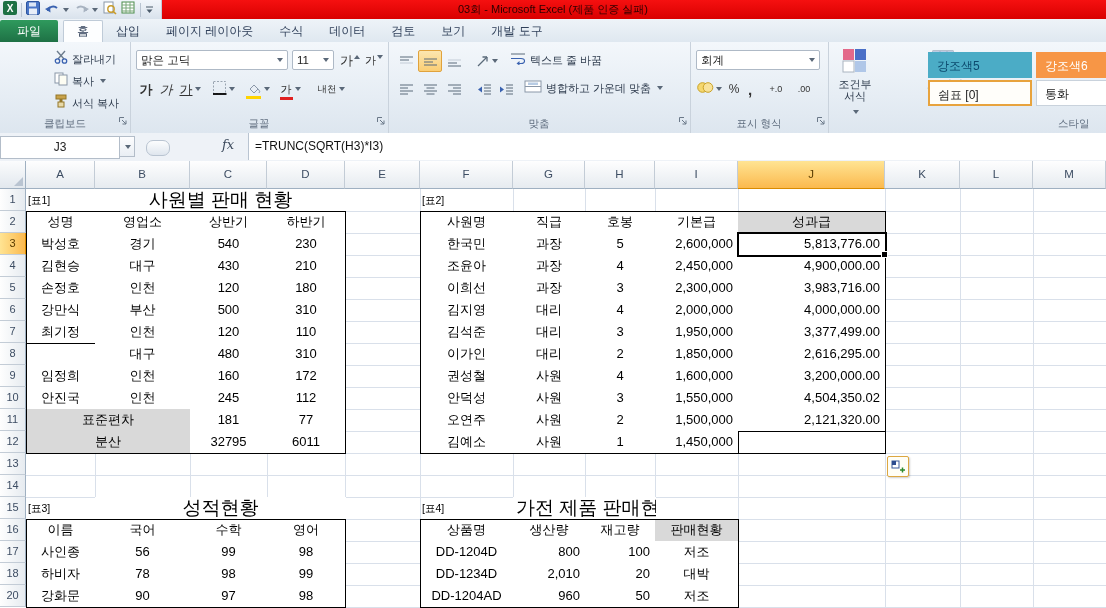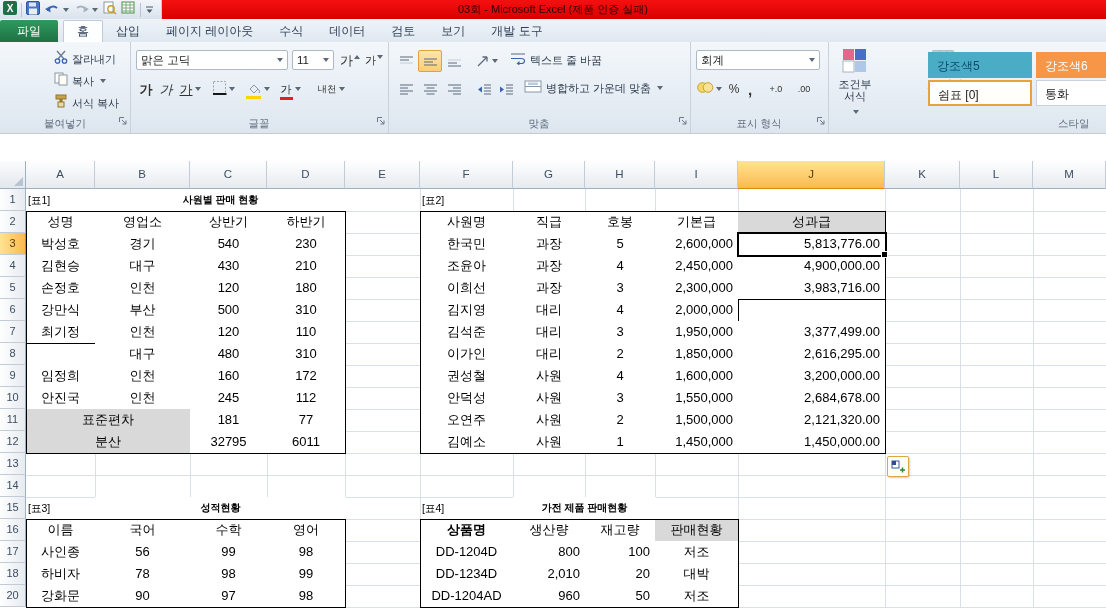--- a/index.html
+++ b/index.html
@@ -81,21 +81,21 @@
   .rhdr.sel{background:linear-gradient(90deg,#ffe493,#fbb94e);border-right:1px solid #d98b00;color:#5a3c00;}
   .gl{position:absolute;background:#d9e0ea;}
   .cell{position:absolute;box-sizing:border-box;font-size:13px;color:#000;line-height:22px;
     white-space:nowrap;overflow:hidden;padding:0 3px;}
   .cell.b{border-right:1px solid #000;border-bottom:1px solid #000;background:#fff;line-height:21px;}
   .cell.alc{text-align:center;}
   .cell.alr{text-align:right;padding-right:5px;}
   .cell.gbg{background:#d9d9d9;}
   .cell.wbg{background:#fff;}
   .cell.sm{font-size:10.5px;color:#000;padding-left:2px;}
-  .cell.ttl{font-weight:bold;font-size:10px;}
+  .cell.ttl{font-weight:normal;font-size:19px;}
   .tbox{position:absolute;border:1px solid #000;box-sizing:border-box;pointer-events:none;}
   .selbox{position:absolute;border:2px solid #000;box-sizing:border-box;pointer-events:none;}
   .fillh{position:absolute;right:-3px;bottom:-3px;width:5px;height:5px;background:#000;border:1px solid #fff;}
   .autofill{position:absolute;width:20px;height:19px;background:#fffef6;border:1px solid #dca741;
     border-radius:2px;display:flex;align-items:center;justify-content:center;box-shadow:1px 1px 2px rgba(0,0,0,.2);}
 </style>
 </head>
 <body>
 
 <div class="app">
@@ -171,21 +171,21 @@
         <span class="dd"></span>
       </div>
       <div class="smallbtn" style="left:52px;top:51px;">
         <span><svg width="14" height="14">
               <rect x="2" y="1" width="10" height="4" fill="#c8a24a" stroke="#937629"></rect>
               <rect x="5.5" y="5" width="3" height="3" fill="#937629"></rect>
               <rect x="4" y="8" width="6" height="5" fill="#e8d9a8" stroke="#937629"></rect>
             </svg></span>
         <span class="btn-label">서식 복사</span>
       </div>
-      <div class="grp-label">붙여넣기</div>
+      <div class="grp-label">클립보드</div>
       <span class="dlg"><svg width="10" height="10">
             <path d="M1.5 1.5 H6 M1.5 1.5 V6" stroke="#6a7888" fill="none"></path>
             <path d="M4 4 L8 8 M8 4.5 V8 H4.5" stroke="#6a7888" fill="none"></path>
           </svg></span>
     </div>
 
     <div class="grp" style="left:130px;width:258px;">
       <div class="combo" style="left:6px;top:8px;width:152px;">
         <span>맑은 고딕</span>
           <span class="dd"></span>
@@ -399,20 +399,29 @@
       <div id="style-gallery">
           <div class="chip" style="left: 100px; top: 10px; background: rgb(75, 172, 198); border-color: rgb(75, 172, 198); color: #0c4a6e;">강조색5</div>
           <div class="chip" style="left: 208px; top: 10px; background: rgb(247, 150, 70); border-color: rgb(247, 150, 70); color: rgb(255, 255, 255);">강조색6</div>
           <div class="chip sel" style="left: 100px; top: 38px;">쉼표 [0]</div>
           <div class="chip" style="left: 208px; top: 38px;">통화</div>
         </div>
       <div class="grp-label" style="left:230px;right:auto;white-space:nowrap;">스타일</div>
     </div>
   </div>
 
+  <div class="fbar">
+    <div class="namebox">J3</div>
+    <div class="namedd">
+        <span class="dd"></span>
+      </div>
+    <div class="fb-circle"></div>
+    <div class="fx">fx</div>
+    <div class="ffield">=TRUNC(SQRT(H3)*I3)</div>
+  </div>
 
   <div class="sheet" id="sheet">
       <div class="corner"></div>
       <div class="chdr" style="left: 26px; width: 69px;">A</div>
       <div class="chdr" style="left: 95px; width: 95px;">B</div>
       <div class="chdr" style="left: 190px; width: 77px;">C</div>
       <div class="chdr" style="left: 267px; width: 78px;">D</div>
       <div class="chdr" style="left: 345px; width: 75px;">E</div>
       <div class="chdr" style="left: 420px; width: 93px;">F</div>
       <div class="chdr" style="left: 513px; width: 72px;">G</div>
@@ -512,20 +521,21 @@
       <div class="cell b alr" style="left: 655px; top: 116px; width: 84px; height: 23px;">2,300,000</div>
       <div class="cell b alr" style="left: 738px; top: 116px; width: 148px; height: 23px;">3,983,716.00</div>
       <div class="cell b alc" style="left: 26px; top: 138px; width: 70px; height: 23px;">강만식</div>
       <div class="cell b alc" style="left: 95px; top: 138px; width: 96px; height: 23px;">부산</div>
       <div class="cell b alc" style="left: 190px; top: 138px; width: 78px; height: 23px;">500</div>
       <div class="cell b alc" style="left: 267px; top: 138px; width: 79px; height: 23px;">310</div>
       <div class="cell b alc" style="left: 420px; top: 138px; width: 94px; height: 23px;">김지영</div>
       <div class="cell b alc" style="left: 513px; top: 138px; width: 73px; height: 23px;">대리</div>
       <div class="cell b alc" style="left: 585px; top: 138px; width: 71px; height: 23px;">4</div>
       <div class="cell b alr" style="left: 655px; top: 138px; width: 84px; height: 23px;">2,000,000</div>
+      <div class="cell b alr" style="left: 738px; top: 138px; width: 148px; height: 23px;">4,000,000.00</div>
       <div class="cell b alc" style="left: 26px; top: 160px; width: 70px; height: 23px;">최기정</div>
       <div class="cell b alc" style="left: 95px; top: 160px; width: 96px; height: 23px;">인천</div>
       <div class="cell b alc" style="left: 190px; top: 160px; width: 78px; height: 23px;">120</div>
       <div class="cell b alc" style="left: 267px; top: 160px; width: 79px; height: 23px;">110</div>
       <div class="cell b alc" style="left: 420px; top: 160px; width: 94px; height: 23px;">김석준</div>
       <div class="cell b alc" style="left: 513px; top: 160px; width: 73px; height: 23px;">대리</div>
       <div class="cell b alc" style="left: 585px; top: 160px; width: 71px; height: 23px;">3</div>
       <div class="cell b alr" style="left: 655px; top: 160px; width: 84px; height: 23px;">1,950,000</div>
       <div class="cell b alr" style="left: 738px; top: 160px; width: 148px; height: 23px;">3,377,499.00</div>
       <div class="cell b alc" style="left: 26px; top: 182px; width: 70px; height: 23px; margin-top: 44px;">하경희</div>
@@ -547,46 +557,45 @@
       <div class="cell b alr" style="left: 655px; top: 204px; width: 84px; height: 23px;">1,600,000</div>
       <div class="cell b alr" style="left: 738px; top: 204px; width: 148px; height: 23px;">3,200,000.00</div>
       <div class="cell b alc" style="left: 26px; top: 226px; width: 70px; height: 23px;">안진국</div>
       <div class="cell b alc" style="left: 95px; top: 226px; width: 96px; height: 23px;">인천</div>
       <div class="cell b alc" style="left: 190px; top: 226px; width: 78px; height: 23px;">245</div>
       <div class="cell b alc" style="left: 267px; top: 226px; width: 79px; height: 23px;">112</div>
       <div class="cell b alc" style="left: 420px; top: 226px; width: 94px; height: 23px;">안덕성</div>
       <div class="cell b alc" style="left: 513px; top: 226px; width: 73px; height: 23px;">사원</div>
       <div class="cell b alc" style="left: 585px; top: 226px; width: 71px; height: 23px;">3</div>
       <div class="cell b alr" style="left: 655px; top: 226px; width: 84px; height: 23px;">1,550,000</div>
-      <div class="cell b alr" style="left: 738px; top: 226px; width: 148px; height: 23px;">2,684,678.00</div>
+      <div class="cell b alr" style="left: 738px; top: 226px; width: 148px; height: 23px;">4,504,350.02</div>
       <div class="cell b alc gbg" style="left: 26px; top: 248px; width: 165px; height: 23px;">표준편차</div>
       <div class="cell b alc" style="left: 190px; top: 248px; width: 78px; height: 23px;">181</div>
       <div class="cell b alc" style="left: 267px; top: 248px; width: 79px; height: 23px;">77</div>
       <div class="cell b alc" style="left: 420px; top: 248px; width: 94px; height: 23px;">오연주</div>
       <div class="cell b alc" style="left: 513px; top: 248px; width: 73px; height: 23px;">사원</div>
       <div class="cell b alc" style="left: 585px; top: 248px; width: 71px; height: 23px;">2</div>
       <div class="cell b alr" style="left: 655px; top: 248px; width: 84px; height: 23px;">1,500,000</div>
       <div class="cell b alr" style="left: 738px; top: 248px; width: 148px; height: 23px;">2,121,320.00</div>
       <div class="cell b alc gbg" style="left: 26px; top: 270px; width: 165px; height: 23px;">분산</div>
       <div class="cell b alc" style="left: 190px; top: 270px; width: 78px; height: 23px;">32795</div>
       <div class="cell b alc" style="left: 267px; top: 270px; width: 79px; height: 23px;">6011</div>
       <div class="cell b alc" style="left: 420px; top: 270px; width: 94px; height: 23px;">김예소</div>
       <div class="cell b alc" style="left: 513px; top: 270px; width: 73px; height: 23px;">사원</div>
       <div class="cell b alc" style="left: 585px; top: 270px; width: 71px; height: 23px;">1</div>
       <div class="cell b alr" style="left: 655px; top: 270px; width: 84px; height: 23px;">1,450,000</div>
-      <div class="cell b alr" style="left: 738px; top: 270px; width: 148px; height: 23px;">1,450,000.00</div>
       <div class="cell sm" style="left: 26px; top: 336px; width: 70px; height: 23px;">[표3]</div>
       <div class="cell alc wbg ttl" style="left: 95px; top: 336px; width: 251px; height: 23px;">성적현황</div>
       <div class="cell sm" style="left: 420px; top: 336px; width: 94px; height: 23px;">[표4]</div>
       <div class="cell alc wbg ttl" style="left: 513px; top: 336px; width: 143px; height: 23px;">가전 제품 판매현황</div>
       <div class="cell b alc" style="left: 26px; top: 358px; width: 70px; height: 23px;">이름</div>
       <div class="cell b alc" style="left: 95px; top: 358px; width: 96px; height: 23px;">국어</div>
       <div class="cell b alc" style="left: 190px; top: 358px; width: 78px; height: 23px;">수학</div>
       <div class="cell b alc" style="left: 267px; top: 358px; width: 79px; height: 23px;">영어</div>
-      <div class="cell b alc" style="left: 420px; top: 358px; width: 94px; height: 23px; font-weight: bold;">상품명</div>
+      <div class="cell b alc" style="left: 420px; top: 358px; width: 94px; height: 23px;">상품명</div>
       <div class="cell b alc" style="left: 513px; top: 358px; width: 73px; height: 23px;">생산량</div>
       <div class="cell b alc" style="left: 585px; top: 358px; width: 71px; height: 23px;">재고량</div>
       <div class="cell b alc gbg" style="left: 655px; top: 358px; width: 84px; height: 23px;">판매현황</div>
       <div class="cell b alc" style="left: 26px; top: 380px; width: 70px; height: 23px;">사인종</div>
       <div class="cell b alc" style="left: 95px; top: 380px; width: 96px; height: 23px;">56</div>
       <div class="cell b alc" style="left: 190px; top: 380px; width: 78px; height: 23px;">99</div>
       <div class="cell b alc" style="left: 267px; top: 380px; width: 79px; height: 23px;">98</div>
       <div class="cell b alc" style="left: 420px; top: 380px; width: 94px; height: 23px;">DD-1204D</div>
       <div class="cell b alr" style="left: 513px; top: 380px; width: 73px; height: 23px;">800</div>
       <div class="cell b alr" style="left: 585px; top: 380px; width: 71px; height: 23px;">100</div>

